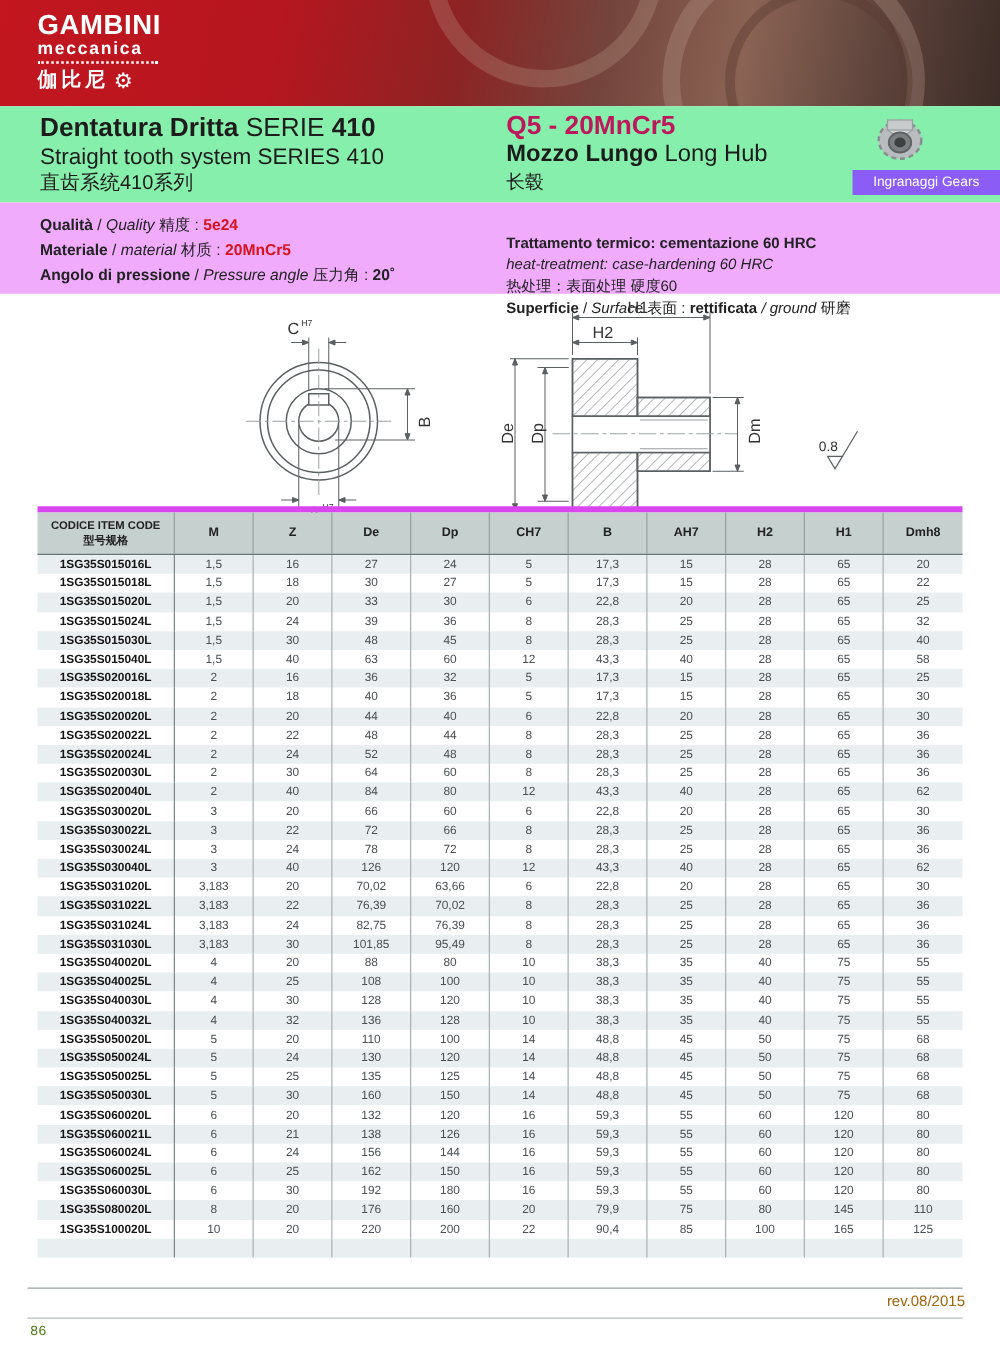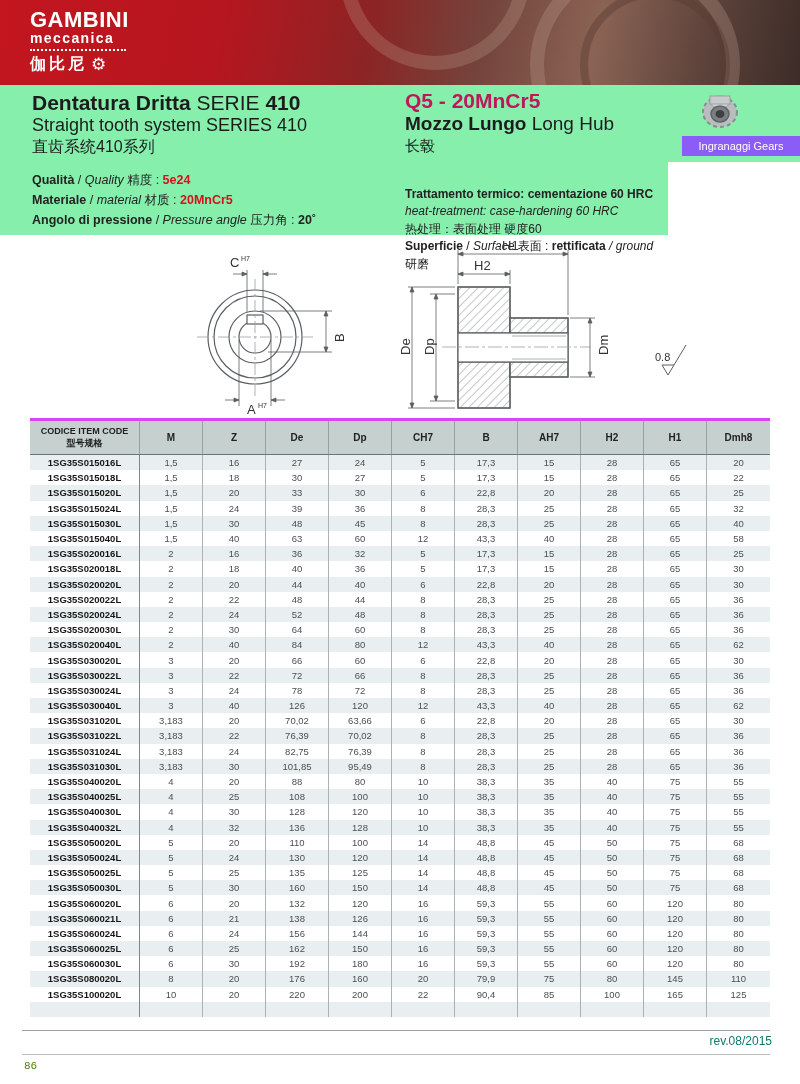--- a/index.html
+++ b/index.html
@@ -36,30 +36,30 @@
   .q5 { color:#be185d; font-size:21px; font-weight:bold; line-height:1.15; }
   .mozzo { font-size:19px; color:#1c1c1c; line-height:1.2; }
   .mozzo .b { font-weight:bold; }
   .hub-zh { font-size:15px; color:#1c1c1c; line-height:1.3; }
   .product-photo { position:absolute; left:692px; top:88px; width:56px; height:46px; }
   .badge {
     position:absolute; left:682px; top:136px; width:118px; height:20px; background:#8b5cf6;
     color:#fff; font-size:11px; display:flex; align-items:center; justify-content:center;
   }
   
-  .specs-band { position:absolute; left:0; top:162px; width:668px; height:73px; background:#86efac; }
+  .specs-band { position:absolute; left:0; top:162px; width:800px; height:73px; background:#f0abfc; }
   .specs-left { position:absolute; left:32px; top:8px; font-size:12.5px; color:#222; line-height:1.6; }
   .specs-right { position:absolute; left:405px; top:24px; font-size:12px; color:#222; line-height:1.45; }
   .it { font-style:italic; }
   .bold { font-weight:bold; }
   .red { color:#d6121c; font-weight:bold; }
   
   .drawing { position:absolute; left:50px; top:240px; width:700px; height:175px; }
   
-  .gtable { position:absolute; left:30px; top:418px; width:740px; border-top:3px solid #d946ef; }
+  .gtable { position:absolute; left:30px; top:405px; width:740px; border-top:5px solid #d946ef; }
   .thead {
     display:grid; grid-template-columns:110px repeat(10,1fr); background:#c6d0cf;
     border-bottom:1px solid #6a7575; height:34px;
   }
   .thead .hcell {
     display:flex; flex-direction:column; align-items:center; justify-content:center;
     font-size:10px; font-weight:bold; color:#222; border-right:1px solid #96a1a1;
   }
   .thead .hcell:last-child { border-right:none; }
   .hc1 { font-size:9px; line-height:1.25; }
@@ -68,21 +68,21 @@
   .tcell {
     display:flex; align-items:center; justify-content:center; font-size:9.5px; color:#4a4f52;
     border-right:1px solid #aab3b3; overflow:hidden; white-space:nowrap;
   }
   .tcell:last-child { border-right:none; }
   .tcell.code { font-weight:bold; color:#161616; border-right:1px solid #7d8888; }
   
   .rule1 { position:absolute; left:22px; top:1030px; width:748px; border-top:1px solid #9aa3a3; }
   .rule2 { position:absolute; left:22px; top:1054px; width:748px; border-top:1px solid #b7bebe; }
   .page-num { position:absolute; left:24px; top:1060px; font-size:11px; color:#4d7c0f;font-family:Liberation Mono, monospace; }
-  .rev { position:absolute; right:28px; top:1034px; font-size:12px; color:#0f766e; }
+  .rev { position:absolute; right:28px; top:1034px; font-size:12px; color:#a16207; }
 </style>
 </head>
 <body>
 
 <div class="banner">
   <div class="banner-photo">
     <div class="gear-circle gc1"></div>
     <div class="gear-circle gc2"></div>
     <div class="gear-circle gc3"></div>
   </div>

